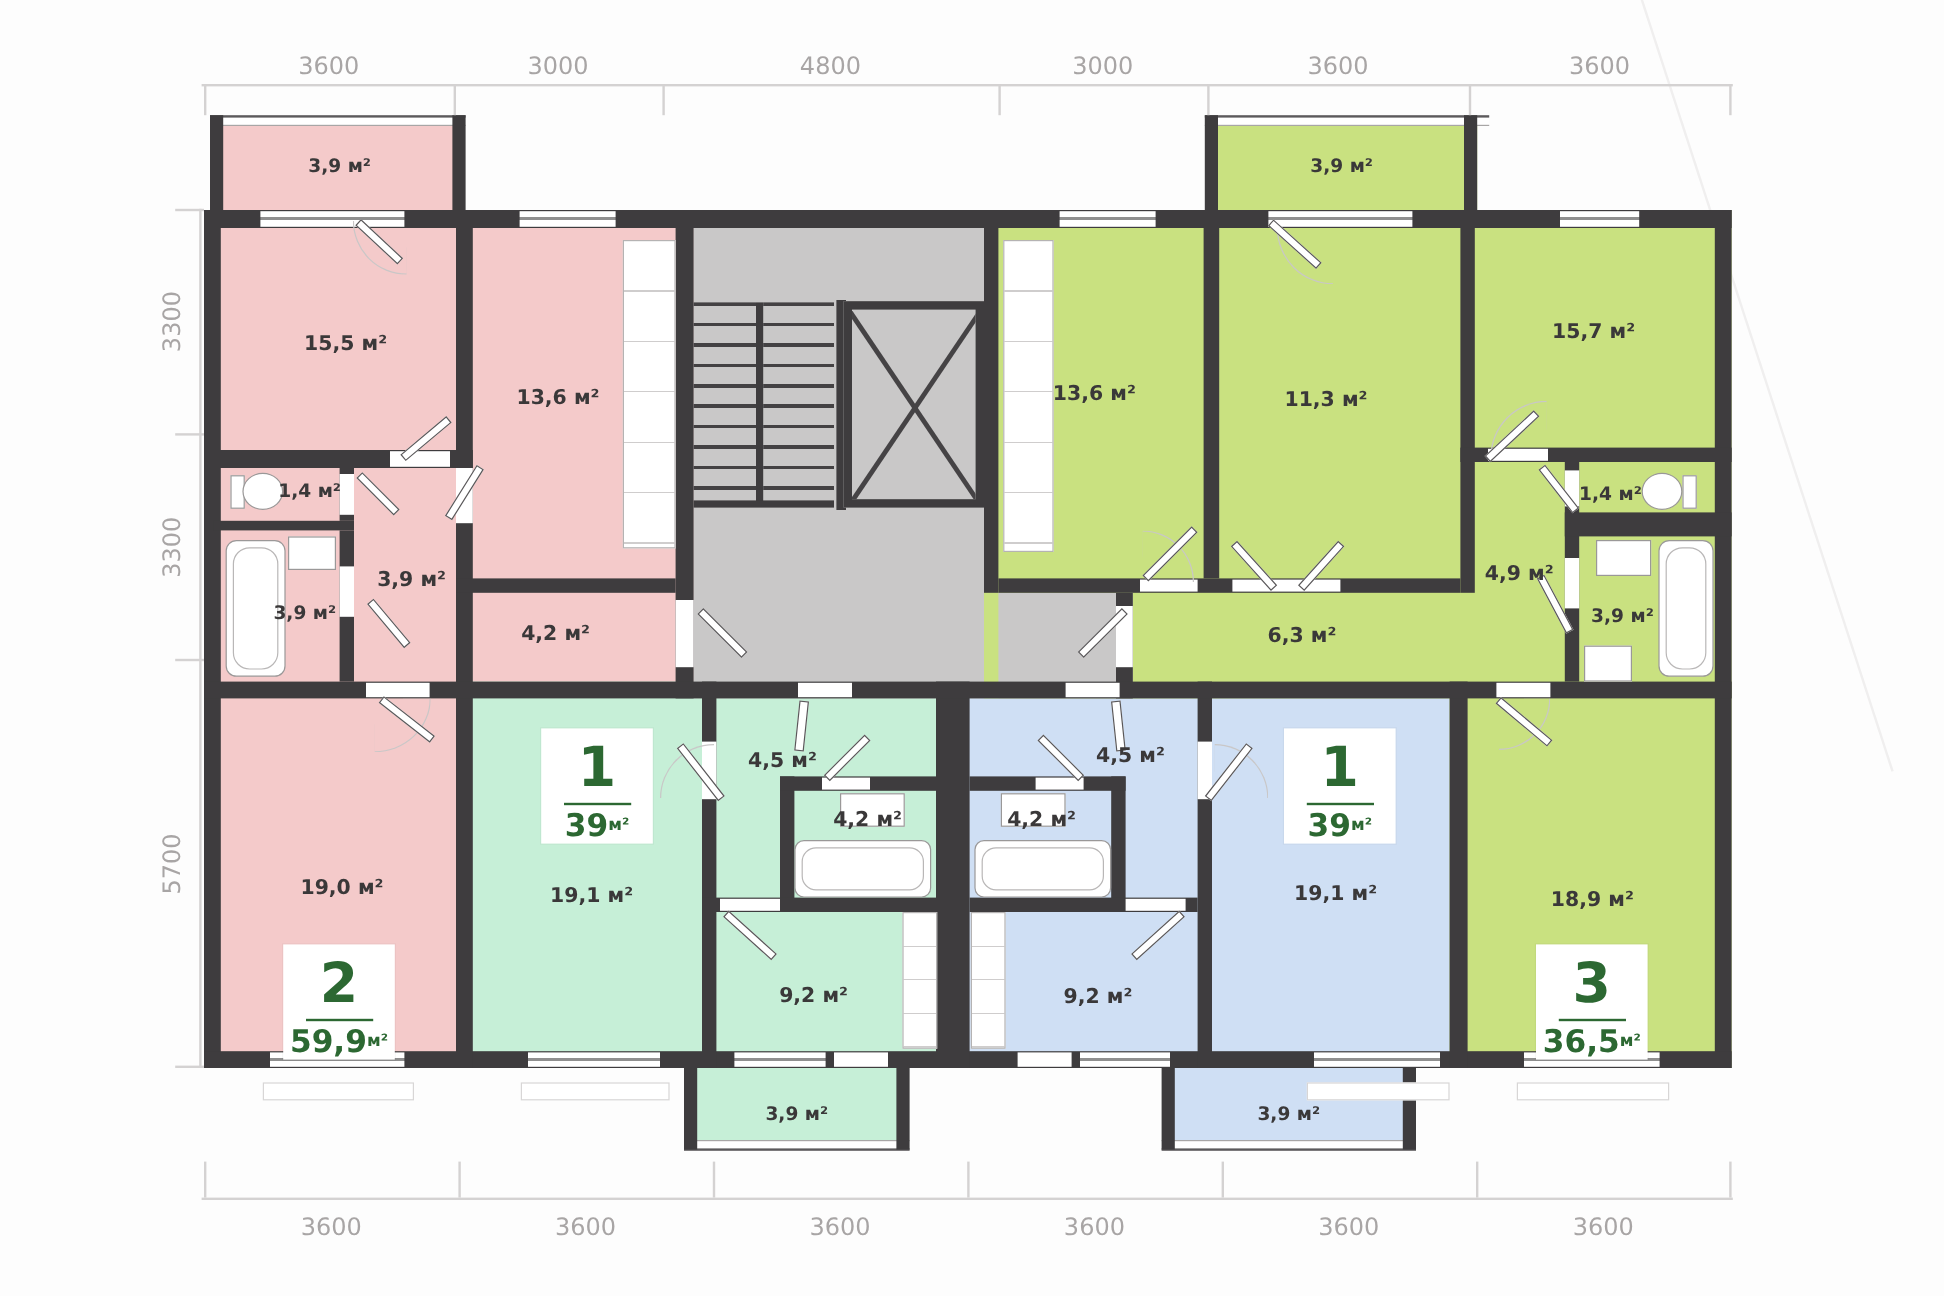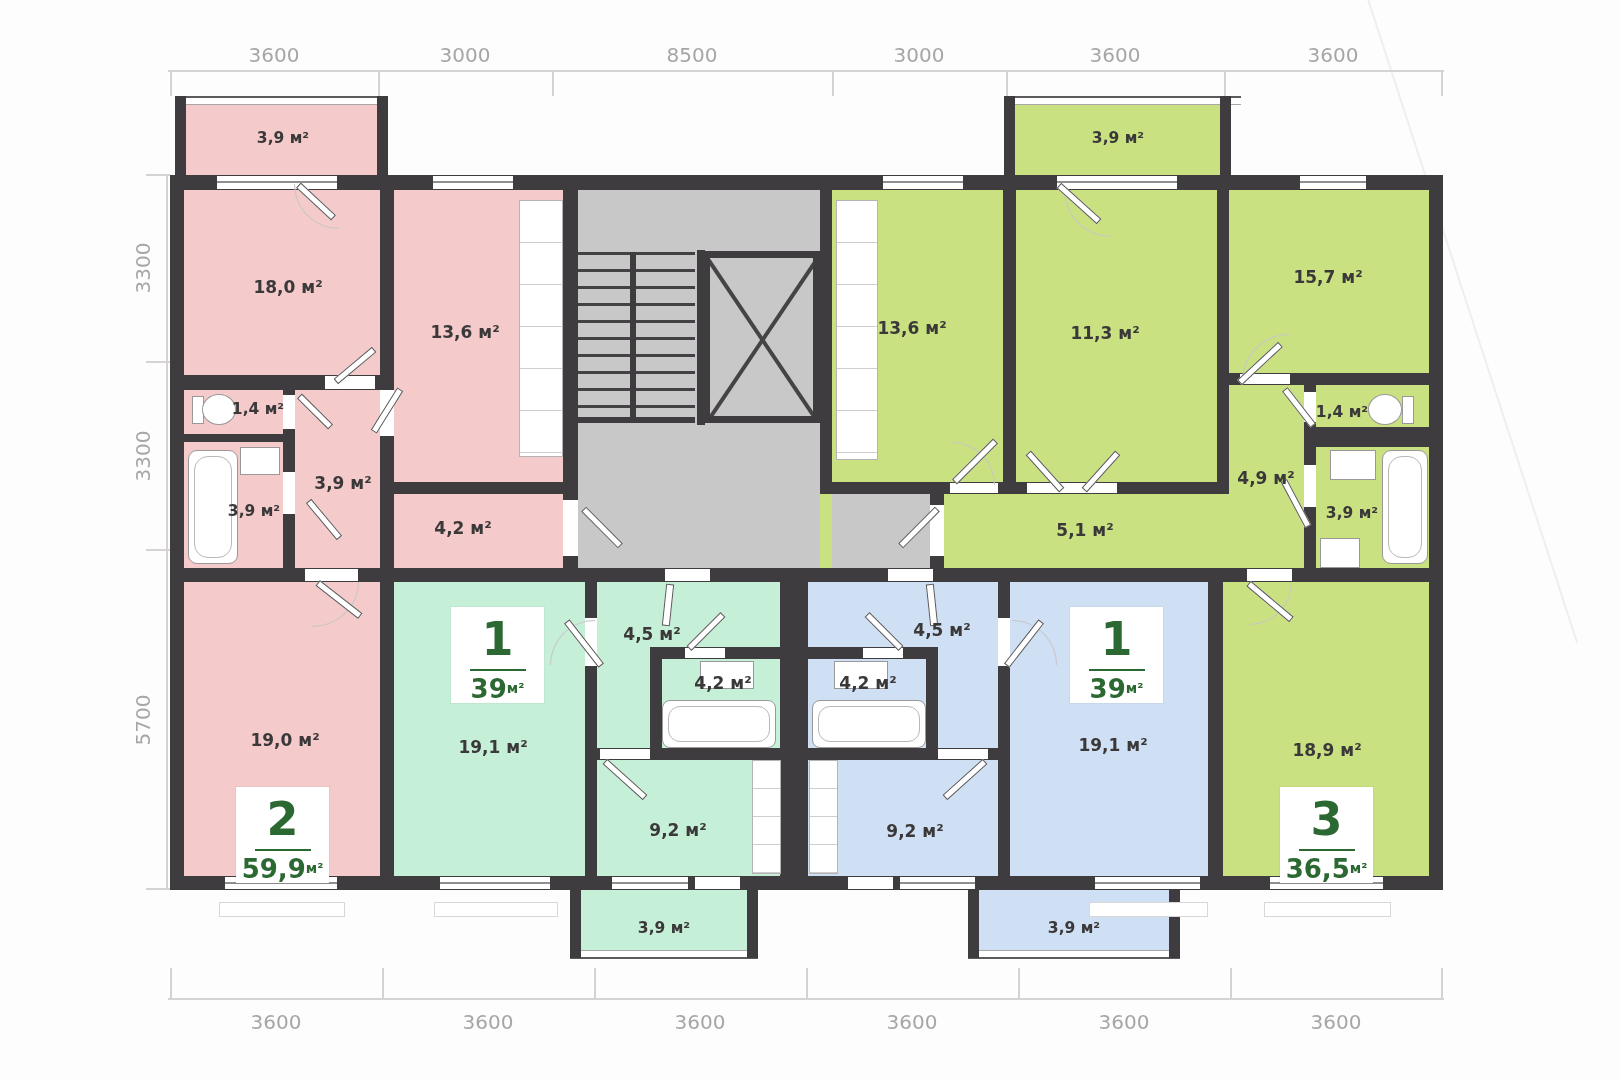--- a/index.html
+++ b/index.html
@@ -224,21 +224,21 @@
   <div class="dline" style="left:168px;top:70px;width:1276px;height:2px;"></div>
   <div class="dline" style="left:170px;top:70px;width:2px;height:26px;"></div>
   <div class="dline" style="left:378px;top:70px;width:2px;height:26px;"></div>
   <div class="dline" style="left:552px;top:70px;width:2px;height:26px;"></div>
   <div class="dline" style="left:832px;top:70px;width:2px;height:26px;"></div>
   <div class="dline" style="left:1006px;top:70px;width:2px;height:26px;"></div>
   <div class="dline" style="left:1224px;top:70px;width:2px;height:26px;"></div>
   <div class="dline" style="left:1441px;top:70px;width:2px;height:26px;"></div>
   <div class="dimt" style="left:274px;top:55px;">3600</div>
   <div class="dimt" style="left:465px;top:55px;">3000</div>
-  <div class="dimt" style="left:692px;top:55px;">8500</div>
+  <div class="dimt" style="left:692px;top:55px;">4800</div>
   <div class="dimt" style="left:919px;top:55px;">3000</div>
   <div class="dimt" style="left:1115px;top:55px;">3600</div>
   <div class="dimt" style="left:1333px;top:55px;">3600</div>
 
   <div class="dline" style="left:166px;top:174px;width:2px;height:716px;"></div>
   <div class="dline" style="left:146px;top:174px;width:24px;height:2px;"></div>
   <div class="dline" style="left:146px;top:361px;width:24px;height:2px;"></div>
   <div class="dline" style="left:146px;top:549px;width:24px;height:2px;"></div>
   <div class="dline" style="left:146px;top:888px;width:24px;height:2px;"></div>
   <div class="dimv" style="left:143px;top:268px;">3300</div>
@@ -254,21 +254,21 @@
   <div class="dline" style="left:1230px;top:968px;width:2px;height:30px;"></div>
   <div class="dline" style="left:1441px;top:968px;width:2px;height:30px;"></div>
   <div class="dimt" style="left:276px;top:1022px;">3600</div>
   <div class="dimt" style="left:488px;top:1022px;">3600</div>
   <div class="dimt" style="left:700px;top:1022px;">3600</div>
   <div class="dimt" style="left:912px;top:1022px;">3600</div>
   <div class="dimt" style="left:1124px;top:1022px;">3600</div>
   <div class="dimt" style="left:1336px;top:1022px;">3600</div>
 
   <div class="lbl sm" style="left:283px;top:138px;">3,9 м²</div>
-  <div class="lbl" style="left:288px;top:287px;">18,0 м²</div>
+  <div class="lbl" style="left:288px;top:287px;">15,5 м²</div>
   <div class="lbl" style="left:465px;top:332px;">13,6 м²</div>
   <div class="lbl sm" style="left:258px;top:409px;">1,4 м²</div>
   <div class="lbl" style="left:343px;top:483px;">3,9 м²</div>
   <div class="lbl sm" style="left:254px;top:511px;">3,9 м²</div>
   <div class="lbl" style="left:463px;top:528px;">4,2 м²</div>
   <div class="lbl" style="left:285px;top:740px;text-align:right;">19,0 м²</div>
 
   <div class="lbl" style="left:493px;top:747px;">19,1 м²</div>
   <div class="lbl" style="left:652px;top:634px;">4,5 м²</div>
   <div class="lbl" style="left:723px;top:683px;">4,2 м²</div>
@@ -281,21 +281,21 @@
   <div class="lbl" style="left:915px;top:831px;">9,2 м²</div>
   <div class="lbl sm" style="left:1074px;top:928px;">3,9 м²</div>
 
   <div class="lbl sm" style="left:1118px;top:138px;">3,9 м²</div>
   <div class="lbl" style="left:912px;top:328px;">13,6 м²</div>
   <div class="lbl" style="left:1105px;top:333px;">11,3 м²</div>
   <div class="lbl" style="left:1328px;top:277px;">15,7 м²</div>
   <div class="lbl sm" style="left:1342px;top:412px;">1,4 м²</div>
   <div class="lbl" style="left:1266px;top:478px;">4,9 м²</div>
   <div class="lbl sm" style="left:1352px;top:513px;">3,9 м²</div>
-  <div class="lbl" style="left:1085px;top:530px;">5,1 м²</div>
+  <div class="lbl" style="left:1085px;top:530px;">6,3 м²</div>
   <div class="lbl" style="left:1327px;top:750px;">18,9 м²</div>
 
   <div class="badge" style="left:236px;top:787px;width:93px;height:96px;">
     <div class="num">2</div>
     <div class="bar"></div>
     <div class="ar"><span>59,9</span><span class="bunit">м²</span></div>
   </div>
   <div class="badge" style="left:451px;top:607px;width:93px;height:96px;">
     <div class="num">1</div>
     <div class="bar"></div>

